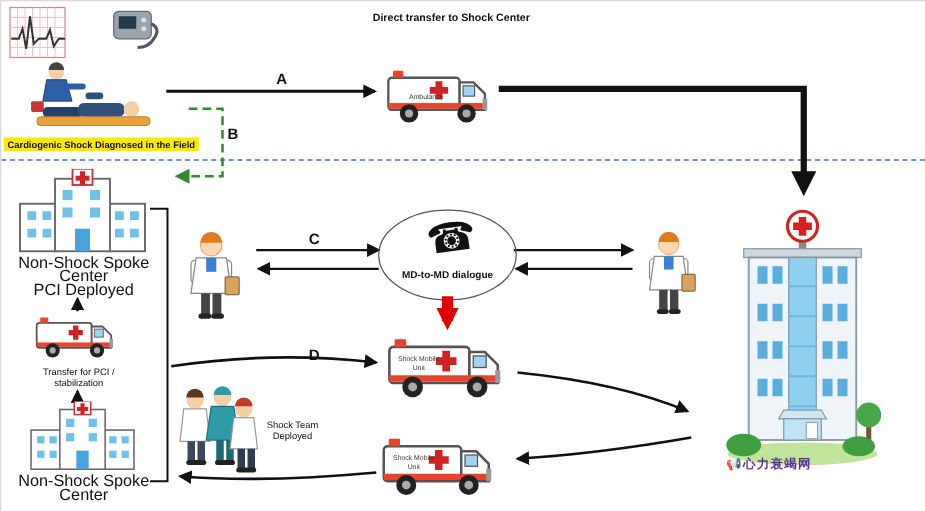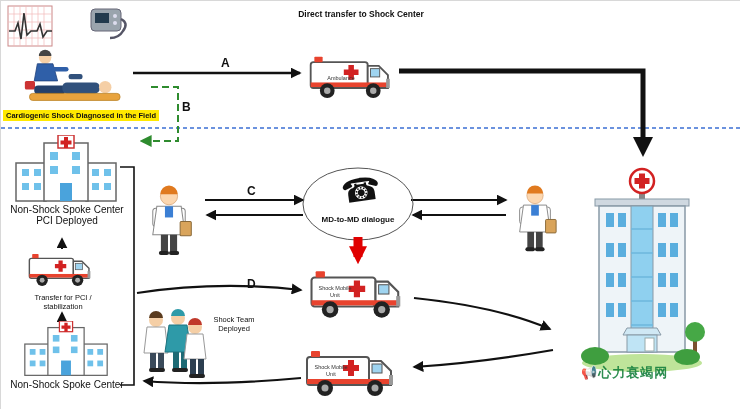--- a/index.html
+++ b/index.html
@@ -4,25 +4,25 @@
 <style>
   html,body{margin:0;padding:0;background:#ffffff;}
   #canvas{position:relative;width:740px;height:409px;background:#fff;border:1px solid #d8d8d8;overflow:hidden;
           font-family:"Liberation Sans","DejaVu Sans",sans-serif;color:#111;}
   .abs{position:absolute;}
   .lbl{position:absolute;color:#111;}
   .b{font-weight:bold;}
   .ctr{text-align:center;}
   .route-letter{font-weight:bold;font-size:12px;}
   .tiny{font-size:5.5px;line-height:6.5px;color:#333;text-align:center;}
-  .facility{font-size:10px;line-height:11px;}
+  .facility{font-size:13px;line-height:11px;}
   .small{font-size:7.5px;line-height:9px;}
   .title{font-size:8.5px;line-height:10px;font-weight:bold;}
   .hl{background:#ffe900;font-weight:bold;font-size:7.5px;padding:1px 3px;display:inline-block;text-align:center;}
-  .watermark{color:#15803d;font-weight:bold;font-size:13px;letter-spacing:1px;opacity:.9;white-space:nowrap;}
+  .watermark{color:#4c1d95;font-weight:bold;font-size:10px;letter-spacing:1px;opacity:.9;white-space:nowrap;}
   .phone{font-size:32px;color:#111;transform:rotate(-8deg);}
   svg{display:block;}
 </style>
 </head>
 <body>
 
 <div id="canvas">
 
   <svg class="abs" width="0" height="0" aria-hidden="true">
     <defs>
@@ -272,21 +272,21 @@
   <div class="abs" style="left:302px;top:340px;width:100px;height:62px;">
     <svg width="100" height="62" viewBox="0 0 100 62">
         <use href="#sym-amb"></use>
       </svg>
     <div class="lbl tiny" style="left:8px;top:23px;width:40px;">Shock Mobile Unit</div>
   </div>
 
   <svg class="abs" style="left:136px;top:304px;" width="70" height="88" viewBox="0 0 70 88">
       <use href="#sym-team"></use>
     </svg>
-  <div class="lbl small ctr" style="left:200px;top:314px;width:66px;">
+  <div class="lbl small ctr" style="left:200px;top:334px;width:66px;">
     <div>Shock Team</div>
     <div>Deployed</div>
   </div>
 
   <svg class="abs" style="left:578px;top:166px;" width="126" height="215" viewBox="0 0 126 215">
       <use href="#sym-bighosp"></use>
     </svg>
 
   <div class="lbl watermark" style="left:580px;top:363px;">
     <span>📢</span><span>心力衰竭网</span>

